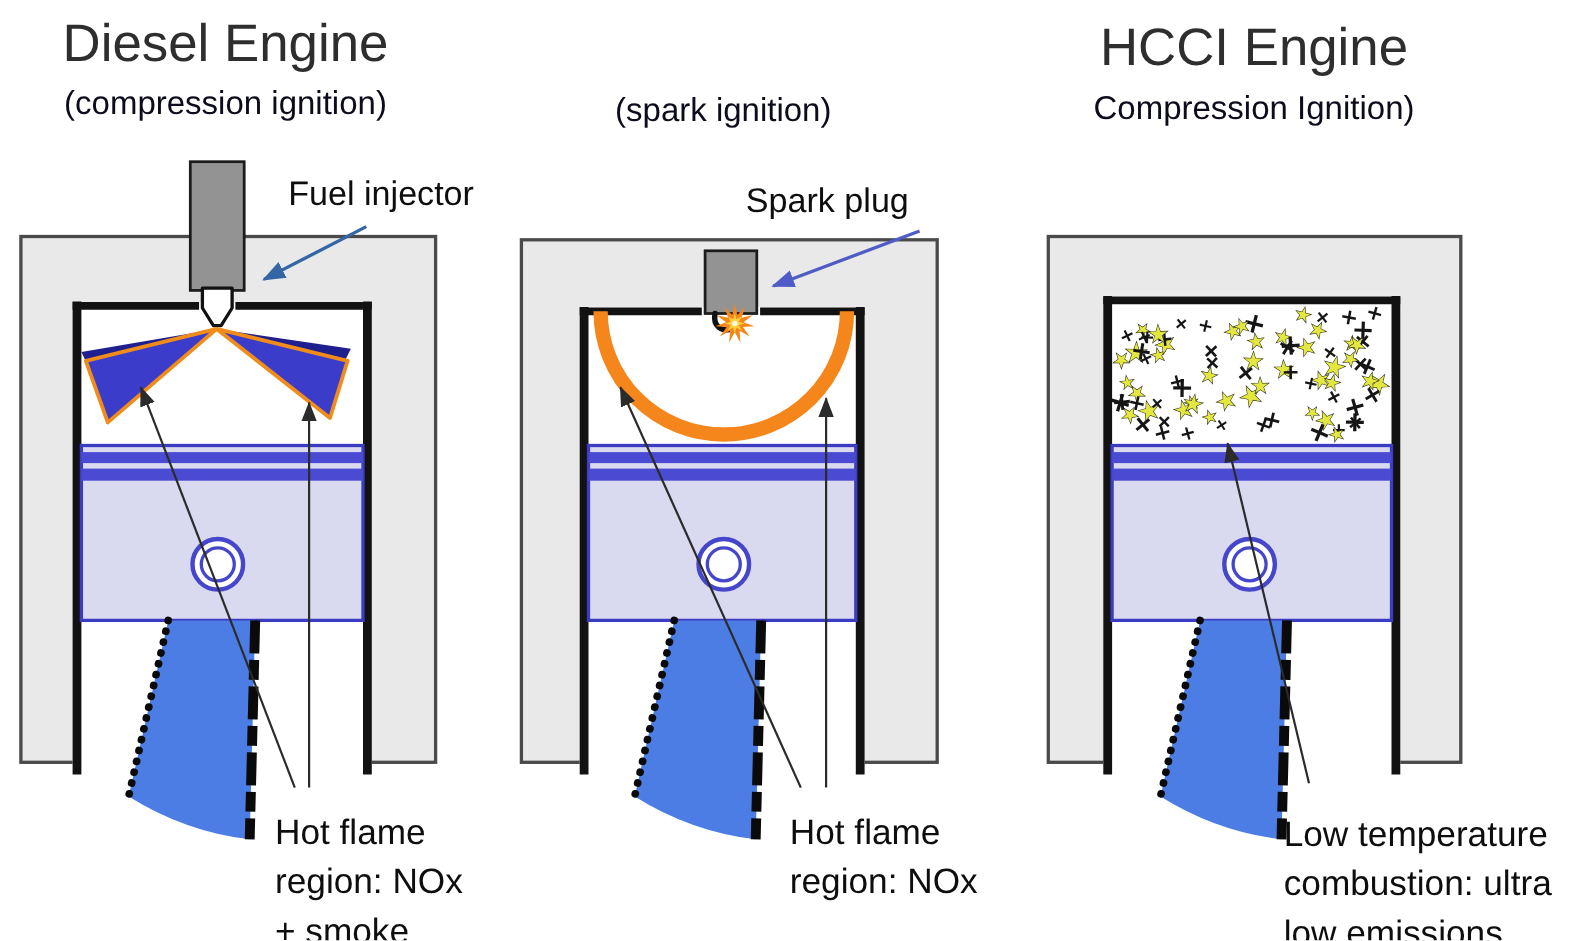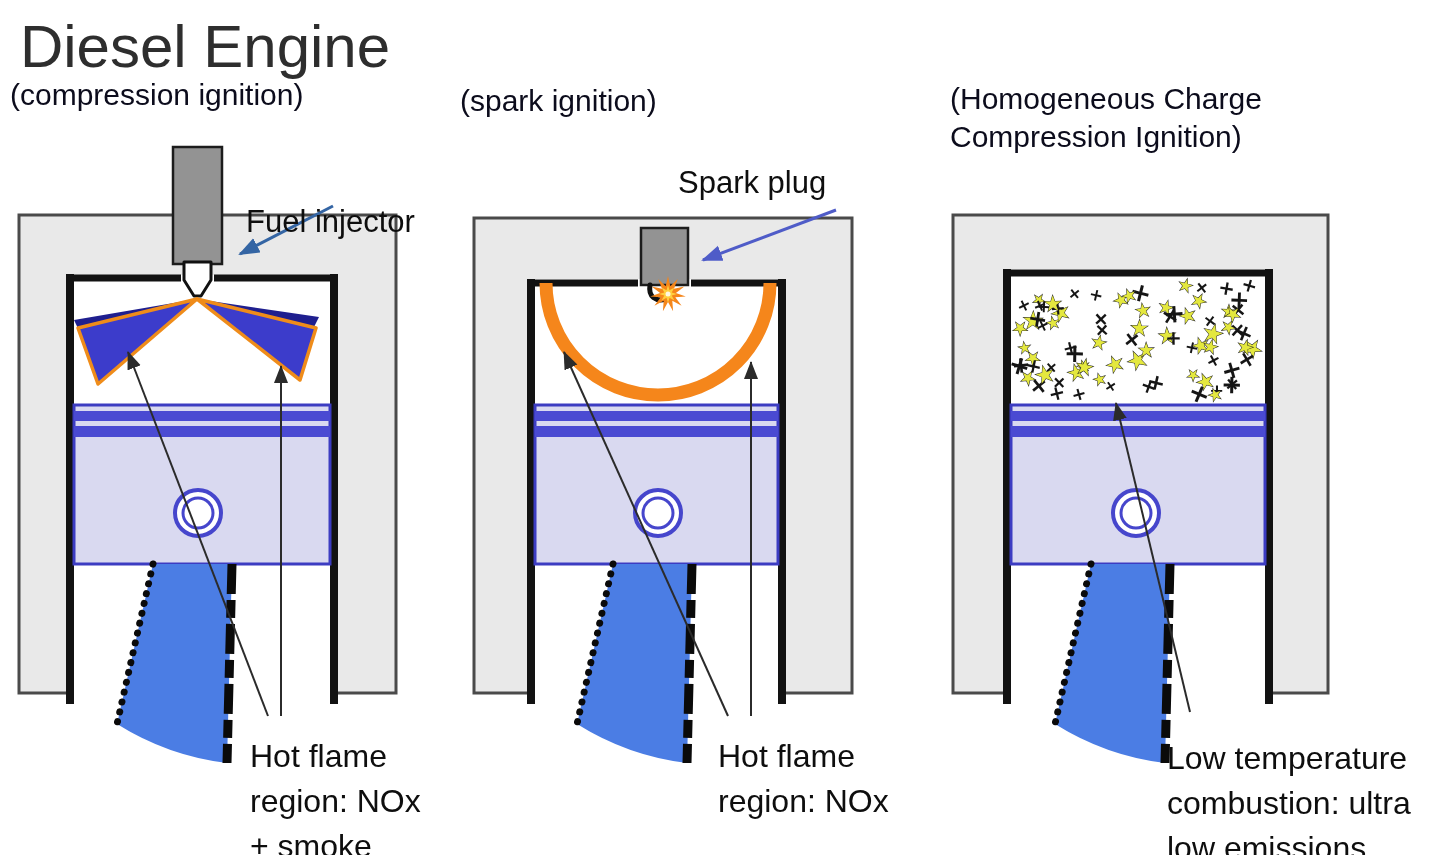--- a/index.html
+++ b/index.html
@@ -1,32 +1,32 @@
 <!DOCTYPE html>
 <html style="--block-fill: #e9e9e9; --block-stroke: #4a4a4a; --wall: #121212; --metal: #939393; --spray-blue: #3c3ccb; --spray-navy: #1f1f8f; --spray-orange: #ef8c1a; --piston-body: #d9d9f0; --piston-band: #4a4ad2; --piston-border: #3c3cc2; --pin: #4646cc; --rod: #4b7de4; --flame: #f5861b; --star-fill: #e4e83e; --callout-arrow-blue: #3465a4; --callout-arrow-violet: #4f5cc8; --note-arrow: #2b2b2b; --title-color: #2e2e2e; --subtitle-color: #0c0c1c; --note-color: #0e0e0e;"><head>
 <meta charset="utf-8">
 <style>
   html,body{margin:0;padding:0;background:#fff;}
   #canvas{position:relative;width:1440px;height:855px;background:#fff;overflow:hidden;
           font-family:"Liberation Sans", sans-serif;}
   #fig{position:absolute;left:0;top:0;}
 
   
-  .panel-title{position:absolute;text-align:center;font-size:60px;color:var(--title-color);white-space:nowrap;}
-  .panel-sub{position:absolute;text-align:left;font-size:30px;color:var(--subtitle-color);line-height:38px;white-space:nowrap;}
+  .panel-title{position:absolute;text-align:center;font-size:48px;color:var(--title-color);white-space:nowrap;}
+  .panel-sub{position:absolute;text-align:center;font-size:30px;color:var(--subtitle-color);line-height:38px;white-space:nowrap;}
   .callout{position:absolute;font-size:31px;color:var(--note-color);white-space:nowrap;}
   .note{position:absolute;font-size:32px;line-height:45px;color:var(--note-color);margin-top:20px;}
   .note span{display:block;white-space:nowrap;}
   #t1{left:10px;width:390px;top:12px;}
   #t2{left:460px;width:395px;top:16px;}
   #t3{left:950px;width:380px;top:16px;}
   #s1{left:10px;width:390px;top:76px;}
   #s2{left:460px;width:395px;top:82px;}
   #s3{left:950px;width:380px;top:80px;}
-  #c1{left:246px;top:158px;margin-top:46px;}
+  #c1{left:262px;top:158px;}
   #c2{left:678px;top:165px;text-align:center;}
   #n1{left:250px;top:714px;}
   #n2{left:718px;top:714px;}
   #n3{left:1167px;top:716px;}
 
   
   .block{fill:var(--block-fill);stroke:var(--block-stroke);stroke-width:3;}
   .bore{fill:#ffffff;}
   .wall{stroke:var(--wall);stroke-width:8;fill:none;stroke-linecap:square;}
   .topline{stroke:var(--wall);stroke-width:7;fill:none;}
@@ -247,22 +247,22 @@
 
       <path class="note-arrow" d="M1190,712 L1116,403" marker-end="url(#ah-black)"></path>
     </g>
   </svg>
 
   <div class="panel-title" id="t1">Diesel Engine</div>
   <div class="panel-sub" id="s1">(compression ignition)</div>
 
   <div class="panel-sub" id="s2">(spark ignition)</div>
 
+  <div class="panel-title" id="t3">HCCI Engine</div>
   <div class="panel-sub" id="s3">
-    <span style="display:block">(Homogeneous Charge</span>
     <span style="display:block">Compression Ignition)</span>
   </div>
 
   <div class="callout" id="c1">Fuel injector</div>
   <div class="callout" id="c2">Spark plug</div>
 
   <div class="note" id="n1">
     <span>Hot flame</span>
     <span>region: NOx</span>
     <span>+ smoke</span>

